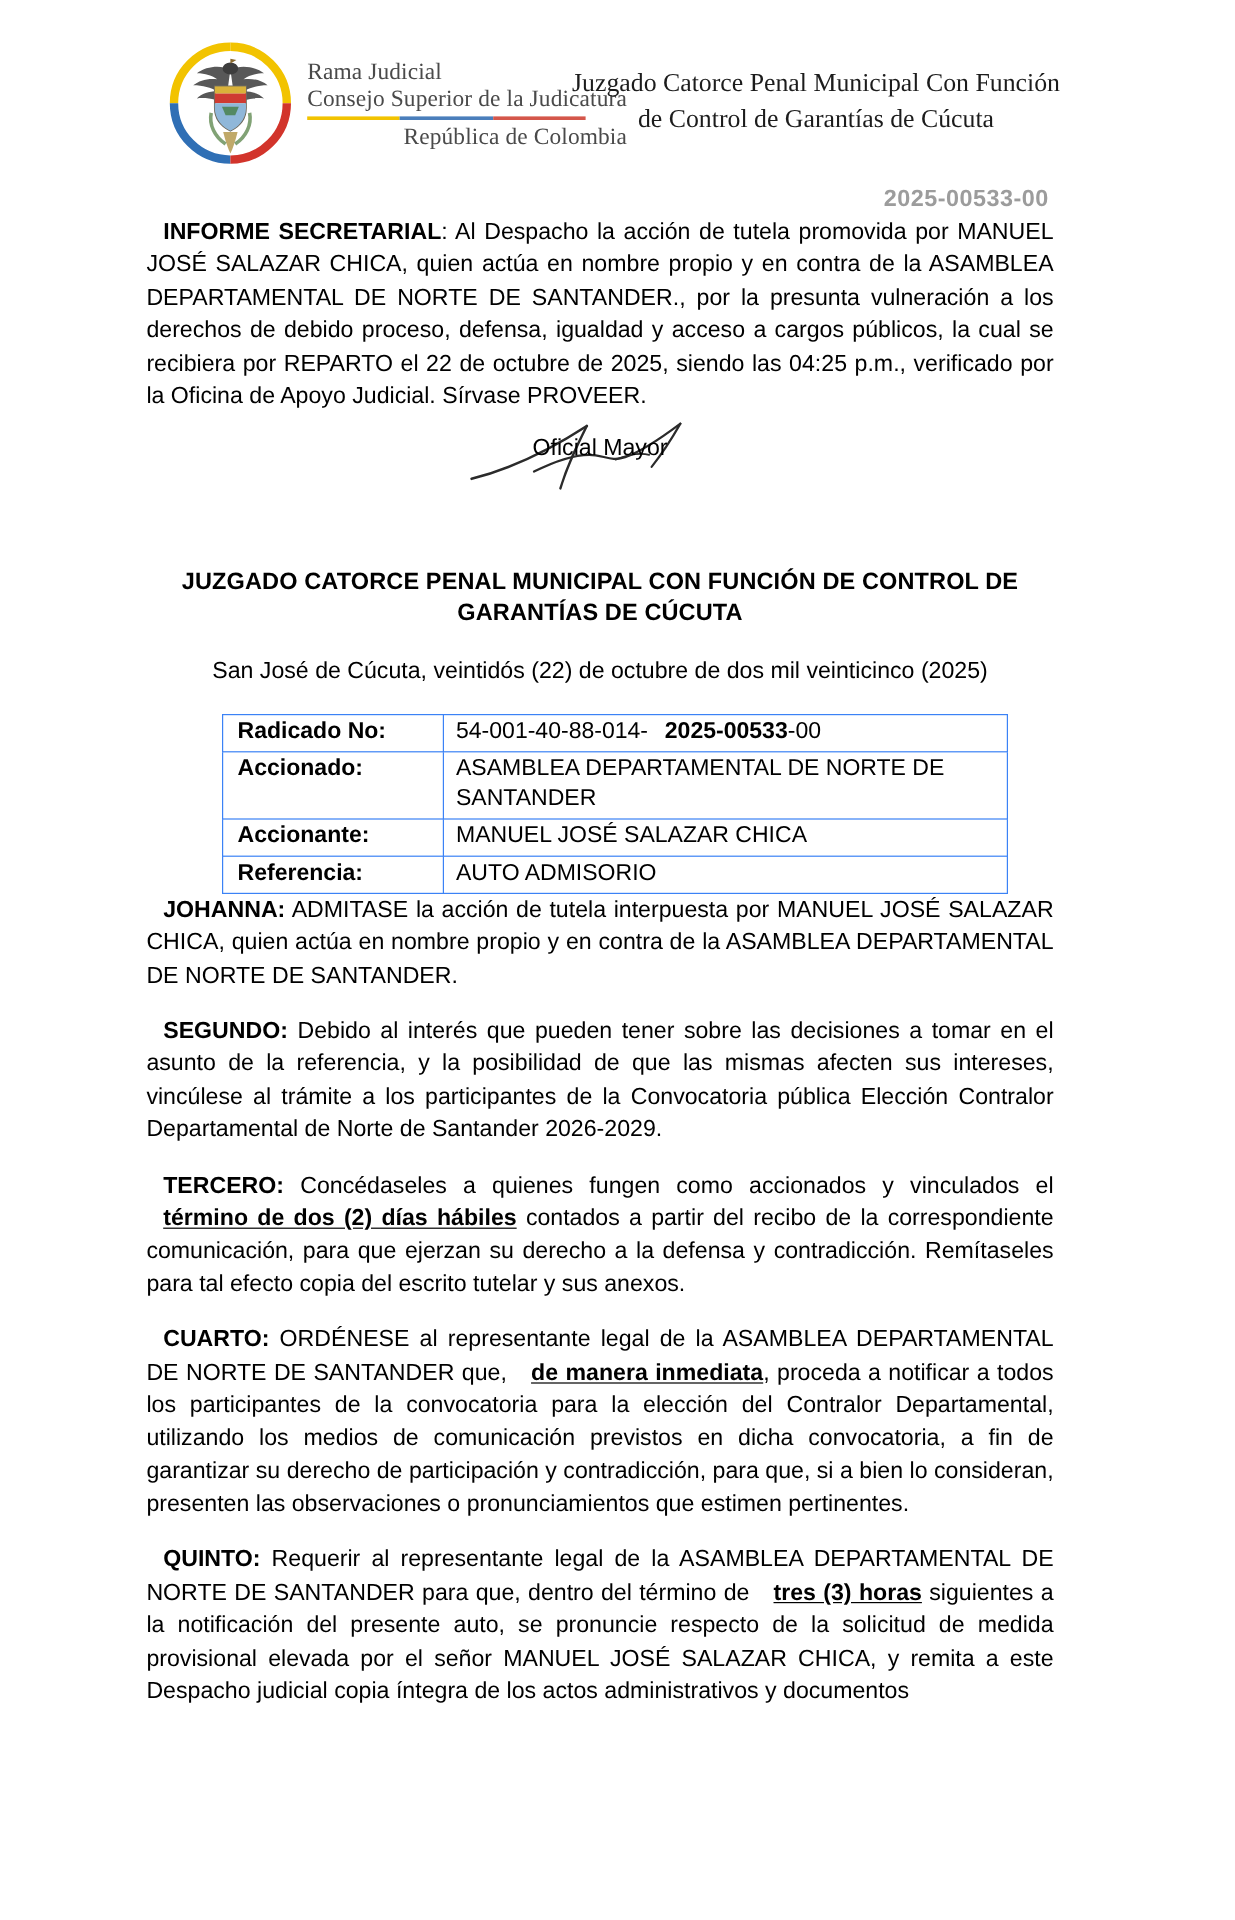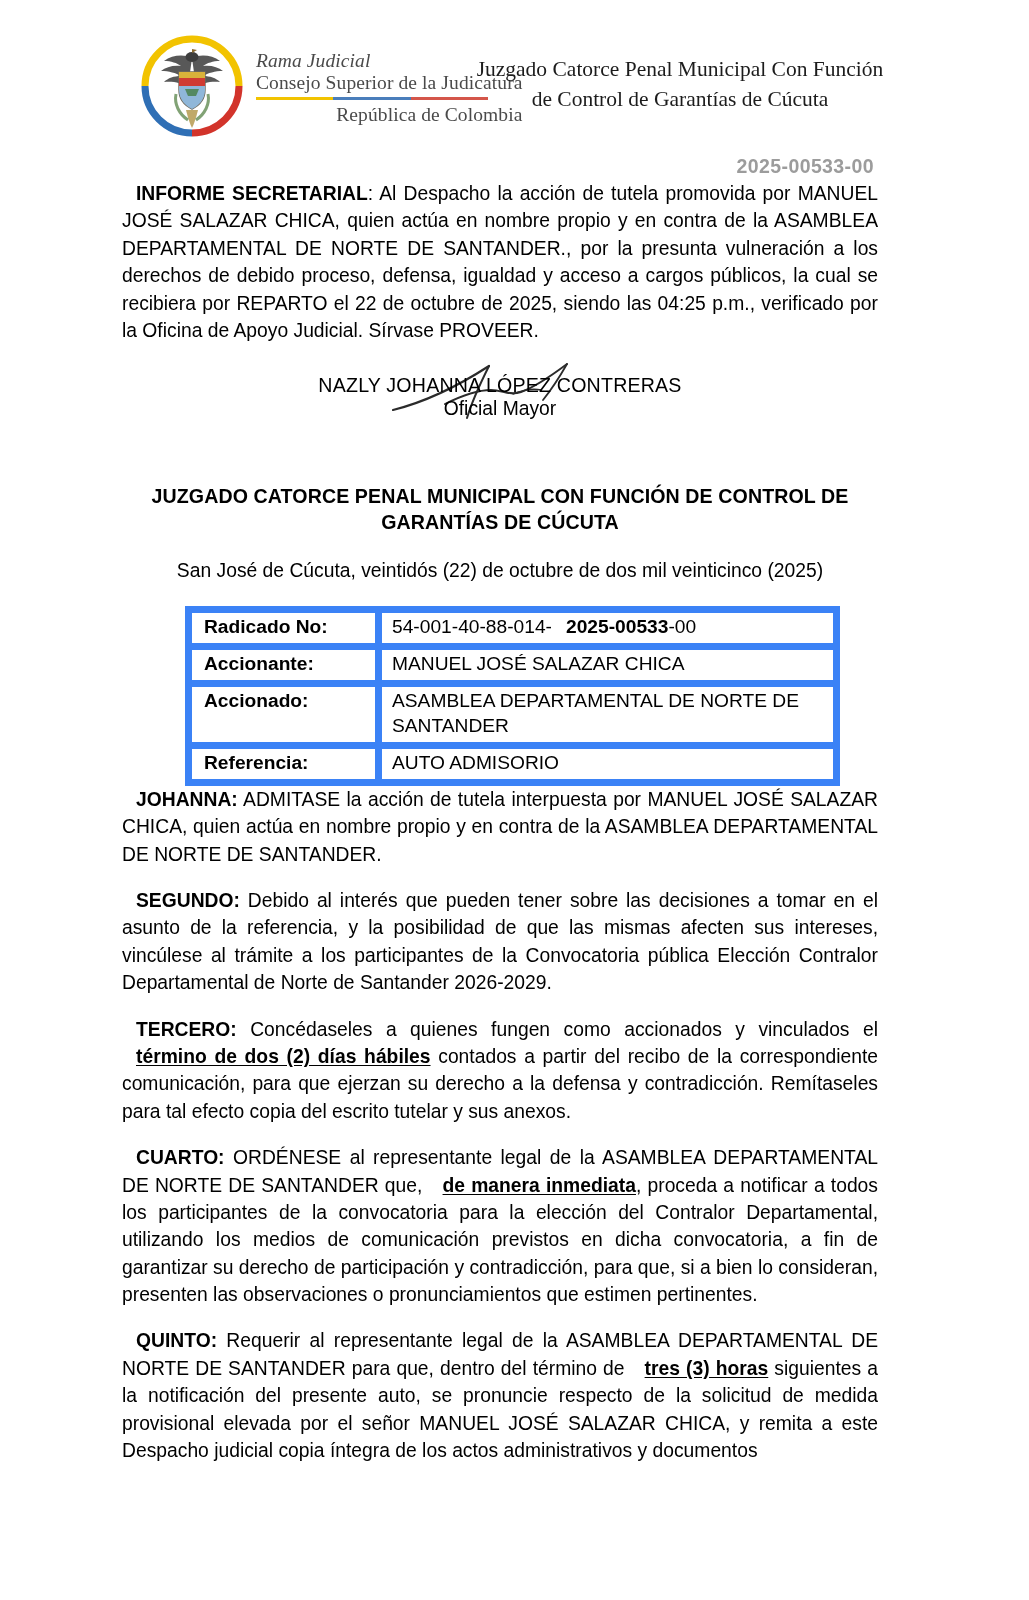--- a/index.html
+++ b/index.html
@@ -43,21 +43,21 @@
     flex: 0 0 auto;
   }
   .crest svg { display: block; }
 
   .rama-text {
     padding-top: 16px;
     font-family: "Liberation Serif", serif;
     color: #4a4a4a;
     line-height: 1.12;
   }
-  .rama-line1 { font-size: 19.5px; letter-spacing: .1px; font-style: italic; }
+  .rama-line1 { font-size: 19.5px; letter-spacing: .1px; }
   .rama-line2 { font-size: 19.5px; letter-spacing: .1px; }
   .rama-rule {
     margin: 3px 0 4px 0;
     width: 232px;
     height: 3px;
     display: flex;
   }
   .rama-rule span { flex: 1 1 0; height: 100%; display: block; }
   .rule-y { background: #f2c300; }
   .rule-b { background: #4a7ebb; }
@@ -150,21 +150,21 @@
   }
 
   
   .case-table {
     margin: 24px 0 0 63px;
     width: 655px;
     border-collapse: collapse;
     table-layout: fixed;
   }
   .case-table td {
-    border: 7px solid #3b82f6;
+    border: 1px solid #3b82f6;
     padding: 2px 8px 3px 8px;
     font-size: 19.2px;
     line-height: 1.3;
     vertical-align: top;
   }
   .case-table td.label {
     width: 163px;
     font-weight: bold;
     padding-left: 12px;
   }
@@ -237,43 +237,42 @@
     <div class="signature-area">
       <svg class="sig-scribble" viewBox="0 0 230 64" aria-hidden="true">
         <g fill="none" stroke="#2b2b2b" stroke-linecap="round" stroke-linejoin="round">
           <path d="M 8 50 C 40 42 70 28 104 6" stroke-width="2.2"></path>
           <path d="M 104 6 C 96 22 88 38 82 58" stroke-width="2"></path>
           <path d="M 60 44 C 76 36 92 30 106 30 C 118 30 124 36 136 32 C 150 27 166 16 182 4" stroke-width="1.9"></path>
           <path d="M 182 4 C 174 18 166 30 158 40" stroke-width="1.8"></path>
           <path d="M 128 34 C 138 30 148 28 156 30" stroke-width="1.5"></path>
         </g>
       </svg>
-      <div class="sig-name">NAZLY JOHANNA LÓPEZ CONTRERAS</div>
       <div class="sig-role">Oficial Mayor</div>
     </div>
 
     <div class="doc-heading">JUZGADO CATORCE PENAL MUNICIPAL CON FUNCIÓN DE CONTROL DE GARANTÍAS DE CÚCUTA</div>
 
     <div class="doc-date">San José de Cúcuta, veintidós (22) de octubre de dos mil veinticinco (2025)</div>
 
     <table class="case-table">
       <tbody>
         <tr>
           <td class="label">Radicado No:</td>
           <td class="value"><span>54-001-40-88-014-</span><b>2025-00533</b><span>-00</span></td>
         </tr>
         <tr>
+          <td class="label">Accionado:</td>
+          <td class="value">ASAMBLEA DEPARTAMENTAL DE NORTE DE SANTANDER</td>
+        </tr>
+        <tr>
           <td class="label">Accionante:</td>
           <td class="value">MANUEL JOSÉ SALAZAR CHICA</td>
         </tr>
         <tr>
-          <td class="label">Accionado:</td>
-          <td class="value">ASAMBLEA DEPARTAMENTAL DE NORTE DE SANTANDER</td>
-        </tr>
-        <tr>
           <td class="label">Referencia:</td>
           <td class="value">AUTO ADMISORIO</td>
         </tr>
       </tbody>
     </table>
 
 
     <p class="body-text"><b>JOHANNA:</b><span> ADMITASE la acción de tutela interpuesta por MANUEL JOSÉ SALAZAR CHICA, quien actúa en nombre propio y en contra de la ASAMBLEA DEPARTAMENTAL DE NORTE DE SANTANDER.</span></p>
 
     <p class="body-text"><b>SEGUNDO:</b><span> Debido al interés que pueden tener sobre las decisiones a tomar en el asunto de la referencia, y la posibilidad de que las mismas afecten sus intereses, vincúlese al trámite a los participantes de la Convocatoria pública Elección Contralor Departamental de Norte de Santander 2026-2029.</span></p>

